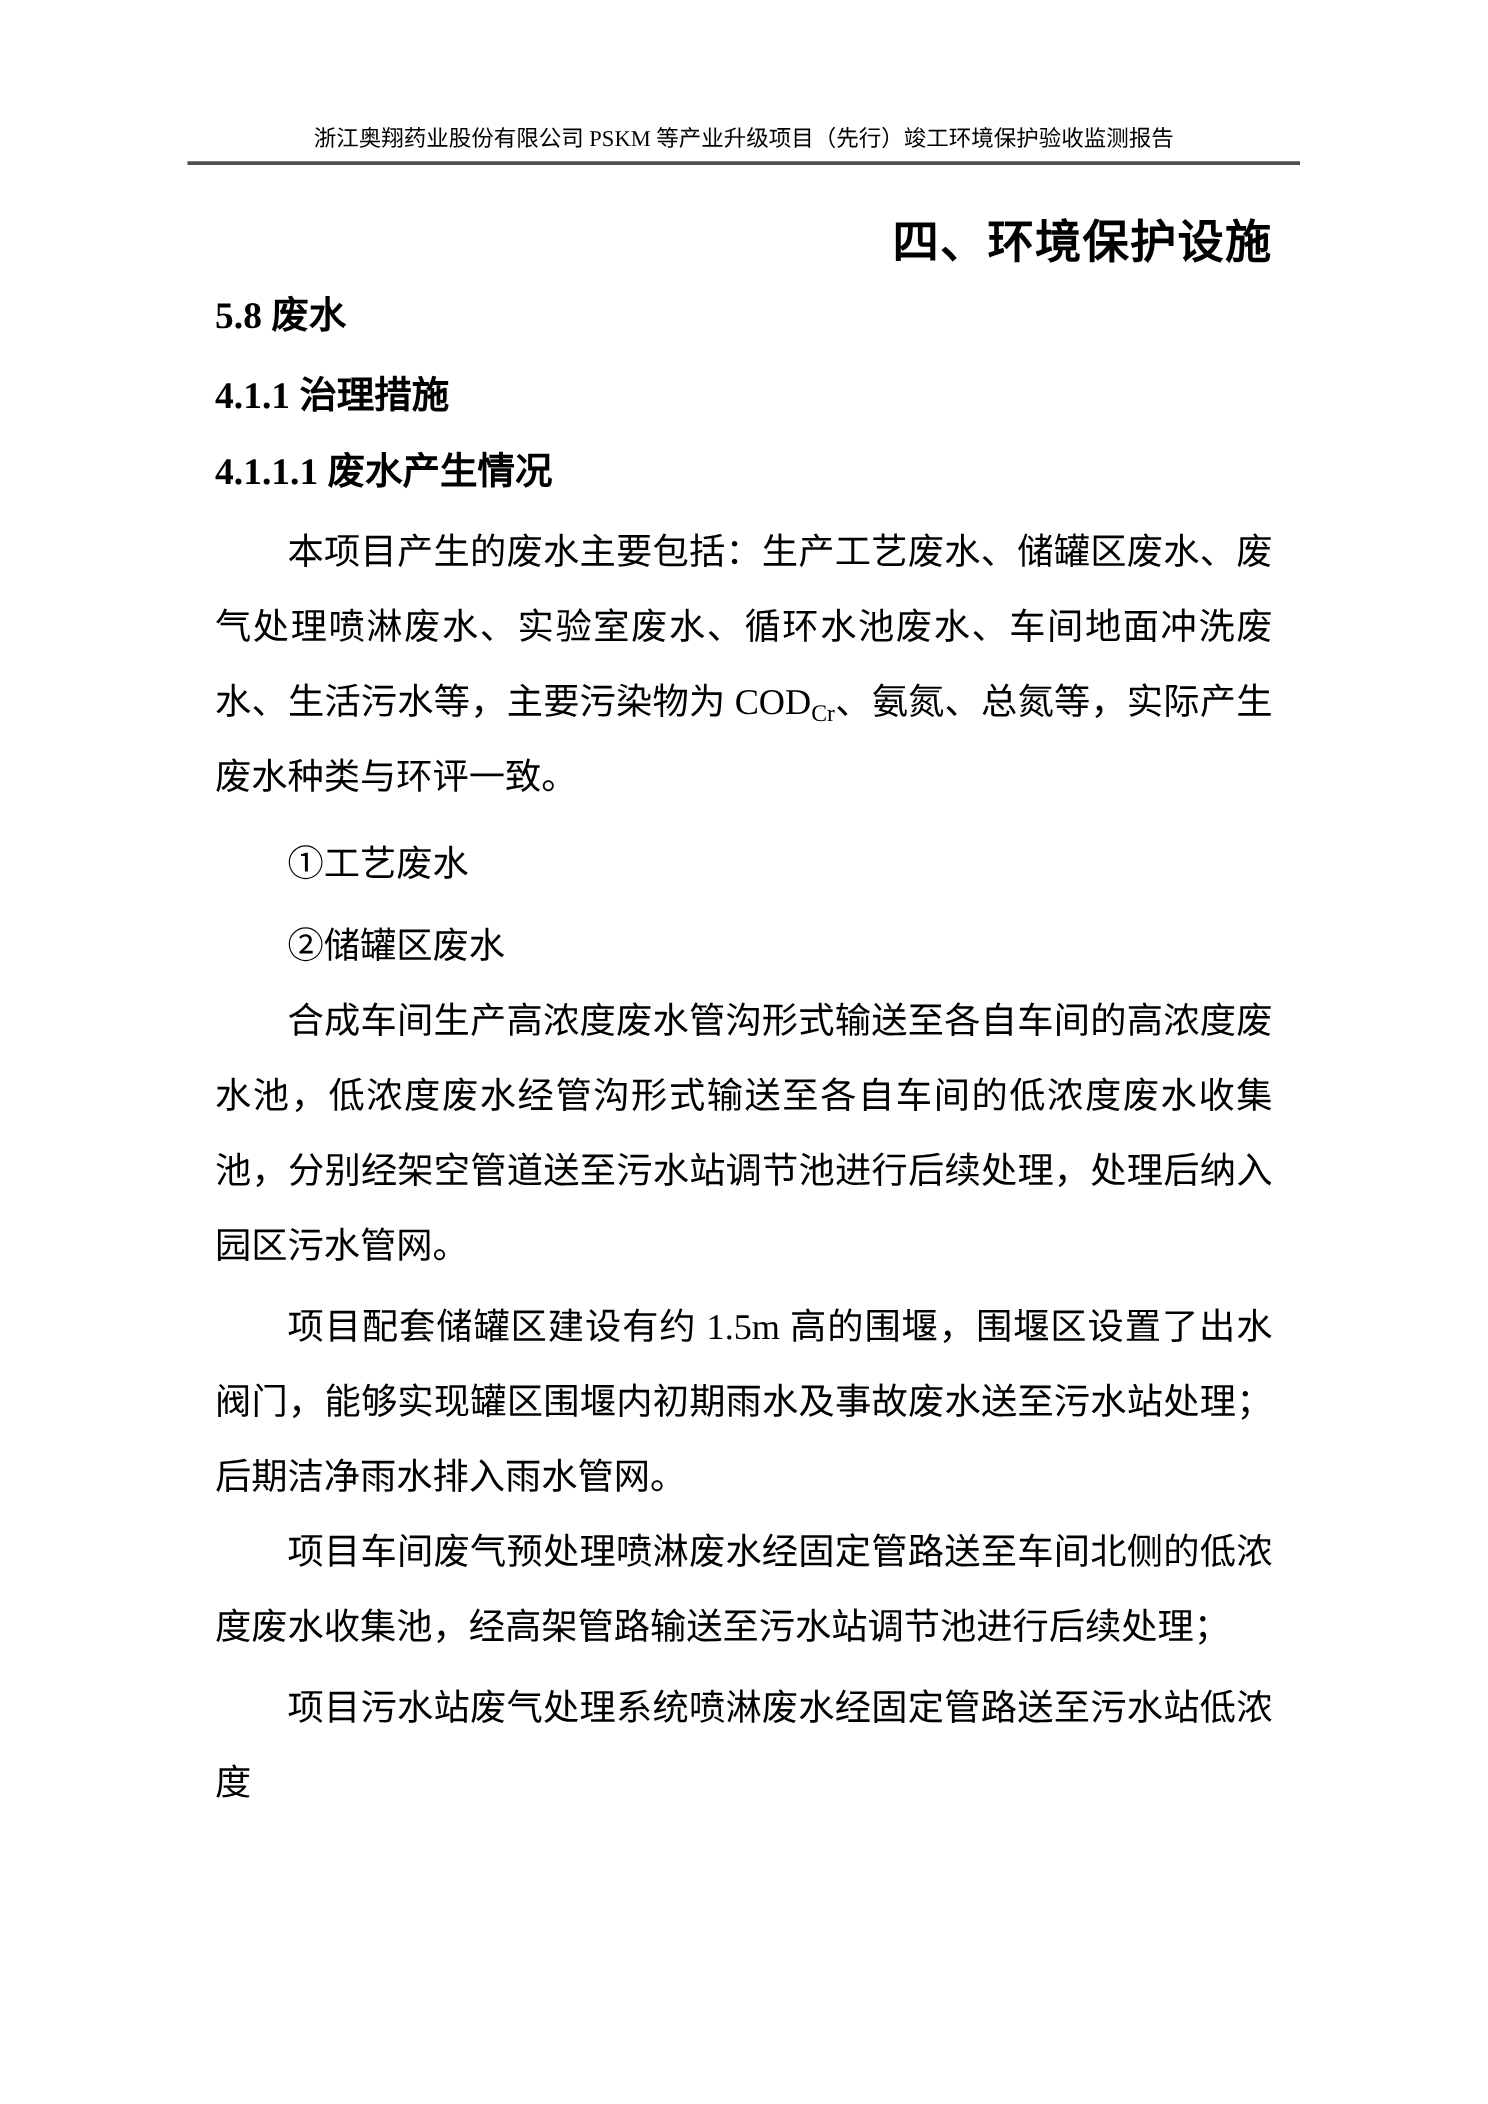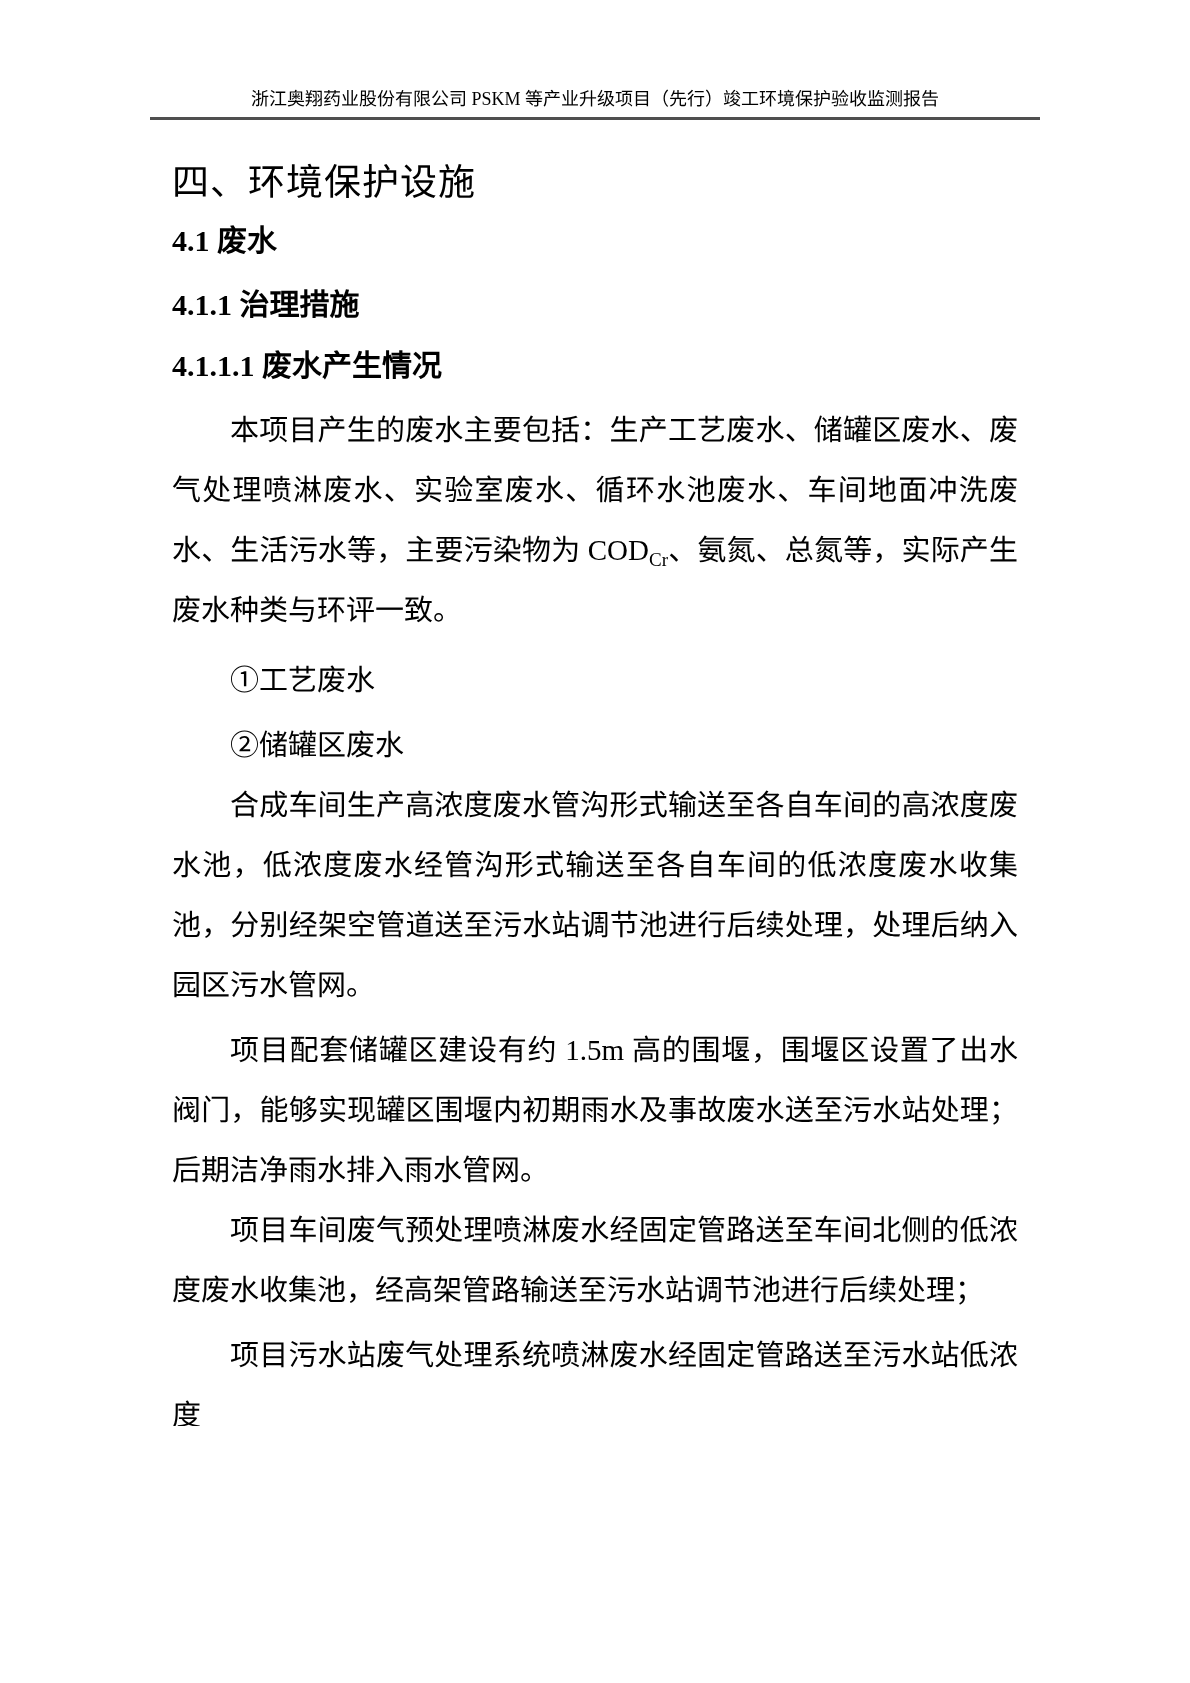--- a/index.html
+++ b/index.html
@@ -4,21 +4,21 @@
 <style>
   html, body {
     margin: 0;
     padding: 0;
     background: #ffffff;
   }
   .page {
     position: relative;
     width: 1190px;
     height: 1422px;
-    margin: 4px auto;
+    margin: 16px auto;
     background: #ffffff;
     box-sizing: border-box;
     padding: 0 172px;
     font-family: "Liberation Serif", "DejaVu Serif", serif;
     color: #000000;
     overflow: hidden;
   }
   
   .doc-header {
     padding-top: 84px;
@@ -31,22 +31,22 @@
     line-height: 22px;
     text-align: center;
     white-space: nowrap;
     color: #000000;
   }
   
   .chapter-title {
     margin: 40px 0 0 0;
     font-size: 37px;
     line-height: 46px;
-    font-weight: 400;
-    text-align: left;
+    font-weight: 700;
+    text-align: right;
     letter-spacing: 1px;
   }
   
   .h-l2, .h-l3, .h-l4 {
     font-size: 30px;
     line-height: 40px;
     font-weight: 700;
     margin: 0;
     text-align: left;
   }
@@ -98,21 +98,21 @@
 <body>
 
 <div class="page">
 
   <div class="doc-header">
     <div class="header-text">浙江奥翔药业股份有限公司 PSKM 等产业升级项目（先行）竣工环境保护验收监测报告</div>
   </div>
 
   <h1 class="chapter-title">四、环境保护设施</h1>
 
-  <h2 class="h-l2">4.1 废水</h2>
+  <h2 class="h-l2">5.8 废水</h2>
 
   <h3 class="h-l3">4.1.1 治理措施</h3>
 
   <h4 class="h-l4">4.1.1.1 废水产生情况</h4>
 
   <p class="para first-after-heading"><span>本项目产生的废水主要包括：生产工艺废水、储罐区废水、废气处理喷淋废水、实验室废水、循环水池废水、车间地面冲洗废水、生活污水等，主要污染物为 COD</span><sub>Cr</sub><span>、氨氮、总氮等，实际产生废水种类与环评一致。</span></p>
 
 
   <p class="para item-line">①工艺废水</p>
 

